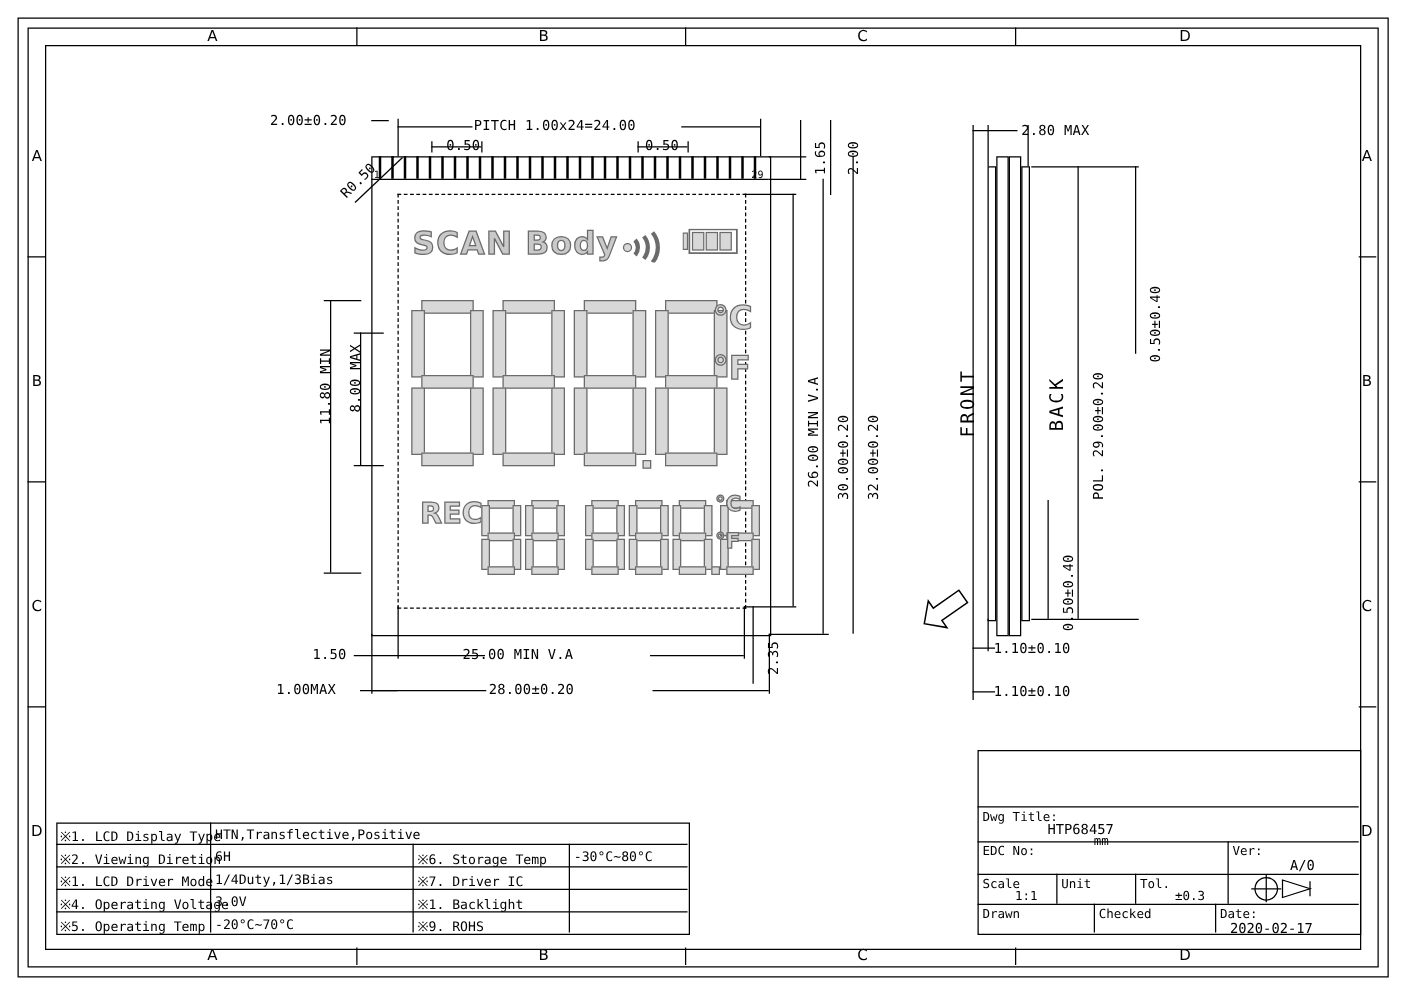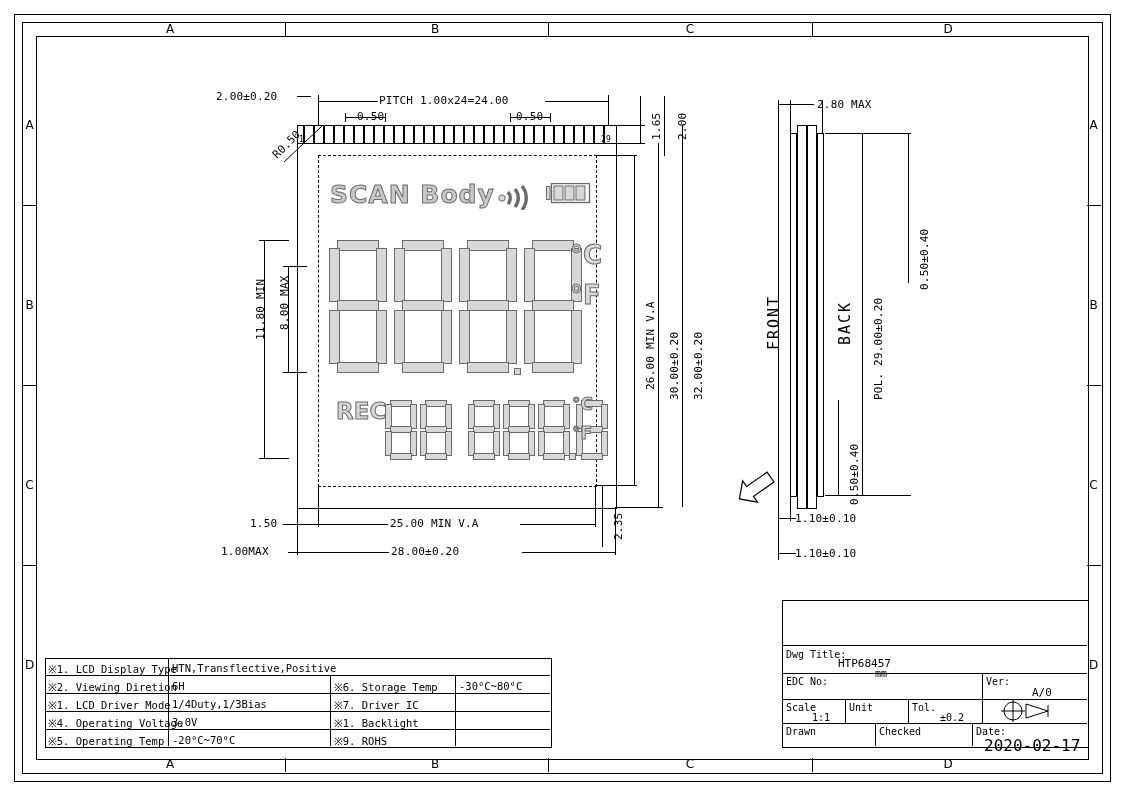--- a/index.html
+++ b/index.html
@@ -304,21 +304,21 @@
   <div class="txt" style="left:221px;top:545px;">1.00MAX</div>
   <div class="ln hl" style="left:288px;top:552px;width:30px;"></div>
   <div class="ln vl" style="left:297px;top:507px;height:48px;"></div>
 
   <div class="txt rot" style="left:612px;top:540px;">2.35</div>
   <div class="ln vl" style="left:602px;top:485px;height:62px;"></div>
 
   <div class="ln hl" style="left:318px;top:524px;width:70px;"></div>
   <div class="ln hl" style="left:520px;top:524px;width:75px;"></div>
   <div class="ln vl" style="left:595px;top:485px;height:42px;"></div>
-  <div class="txt" style="left:390px;top:517px;">25.00 MIN V.A</div>
+  <div class="txt" style="left:370px;top:517px;">25.00 MIN V.A</div>
 
   <div class="ln hl" style="left:297px;top:552px;width:92px;"></div>
   <div class="ln hl" style="left:522px;top:552px;width:93px;"></div>
   <div class="ln vl" style="left:615px;top:507px;height:48px;"></div>
   <div class="txt" style="left:391px;top:545px;">28.00±0.20</div>
 
   <div class="solidbox" style="left:790px;top:133px;width:5px;height:362px;"></div>
   <div class="solidbox" style="left:797px;top:125px;width:8px;height:382px;"></div>
   <div class="solidbox" style="left:807px;top:125px;width:8px;height:382px;"></div>
   <div class="solidbox" style="left:817px;top:133px;width:5px;height:362px;"></div>
@@ -403,30 +403,30 @@
 
   <div class="tb-cell" style="left:786px;top:676px;">EDC No:</div>
   <div class="tb-cell" style="left:986px;top:676px;">Ver:</div>
   <div class="tb-cell" style="left:1032px;top:686px;font-size:11px;">A/0</div>
 
   <div class="tb-cell" style="left:786px;top:702px;">Scale</div>
   <div class="tb-cell" style="left:812px;top:712px;">1:1</div>
   <div class="tb-cell" style="left:849px;top:702px;">Unit</div>
   <div class="tb-cell" style="left:875px;top:668px;">mm</div>
   <div class="tb-cell" style="left:912px;top:702px;">Tol.</div>
-  <div class="tb-cell" style="left:940px;top:712px;">±0.2</div>
+  <div class="tb-cell" style="left:940px;top:712px;">±0.3</div>
 
   <svg style="position:absolute;left:996px;top:700px;" width="72" height="22" viewBox="0 0 72 22">
     <circle cx="17" cy="11" r="9" fill="none" stroke="#000" stroke-width="1"></circle>
     <line x1="17" y1="0" x2="17" y2="22" stroke="#000" stroke-width="1"></line>
     <line x1="5" y1="11" x2="29" y2="11" stroke="#000" stroke-width="1"></line>
     <polygon points="30,4 52,11 30,18" fill="none" stroke="#000" stroke-width="1"></polygon>
     <line x1="52" y1="5" x2="52" y2="17" stroke="#000" stroke-width="1"></line>
   </svg>
 
   <div class="tb-cell" style="left:786px;top:726px;">Drawn</div>
   <div class="tb-cell" style="left:800px;top:736px;"></div>
   <div class="tb-cell" style="left:879px;top:726px;">Checked</div>
   <div class="tb-cell" style="left:895px;top:736px;"></div>
   <div class="tb-cell" style="left:976px;top:726px;">Date:</div>
-  <div class="tb-cell" style="left:984px;top:736px;font-size:16px;">2020-02-17</div>
+  <div class="tb-cell" style="left:984px;top:736px;font-size:11px;">2020-02-17</div>
 
 </div>
 
 </body></html>

